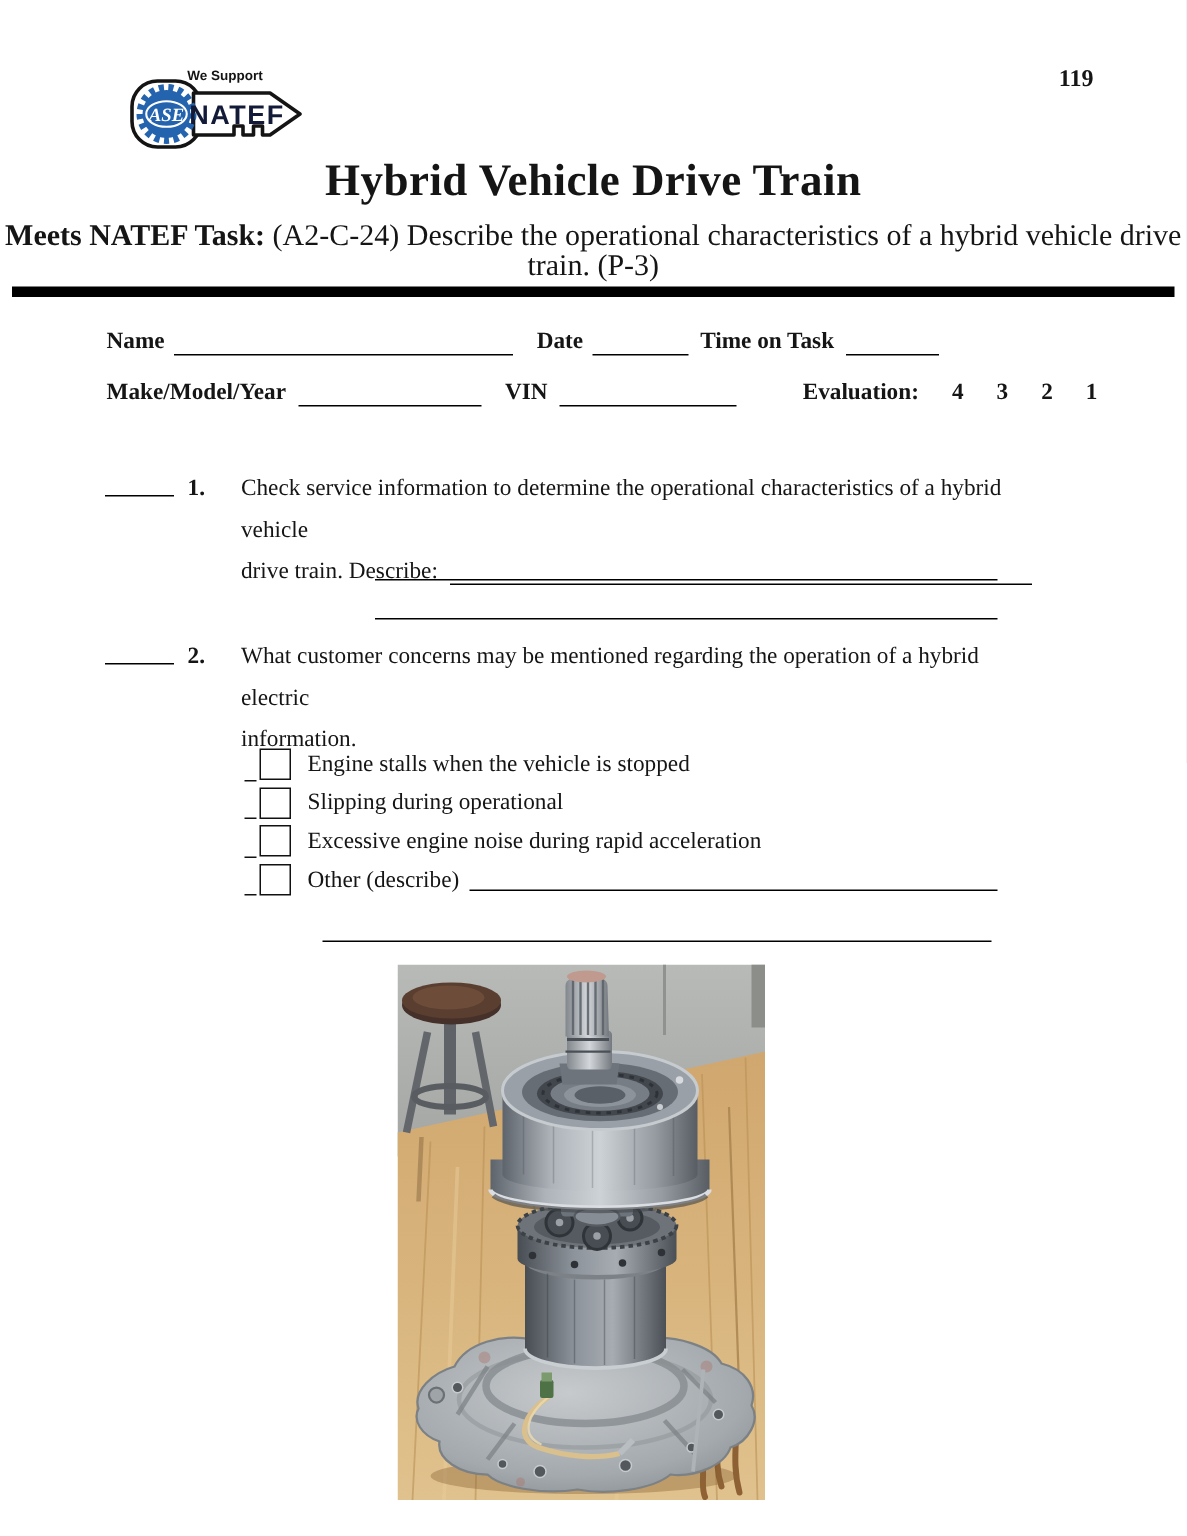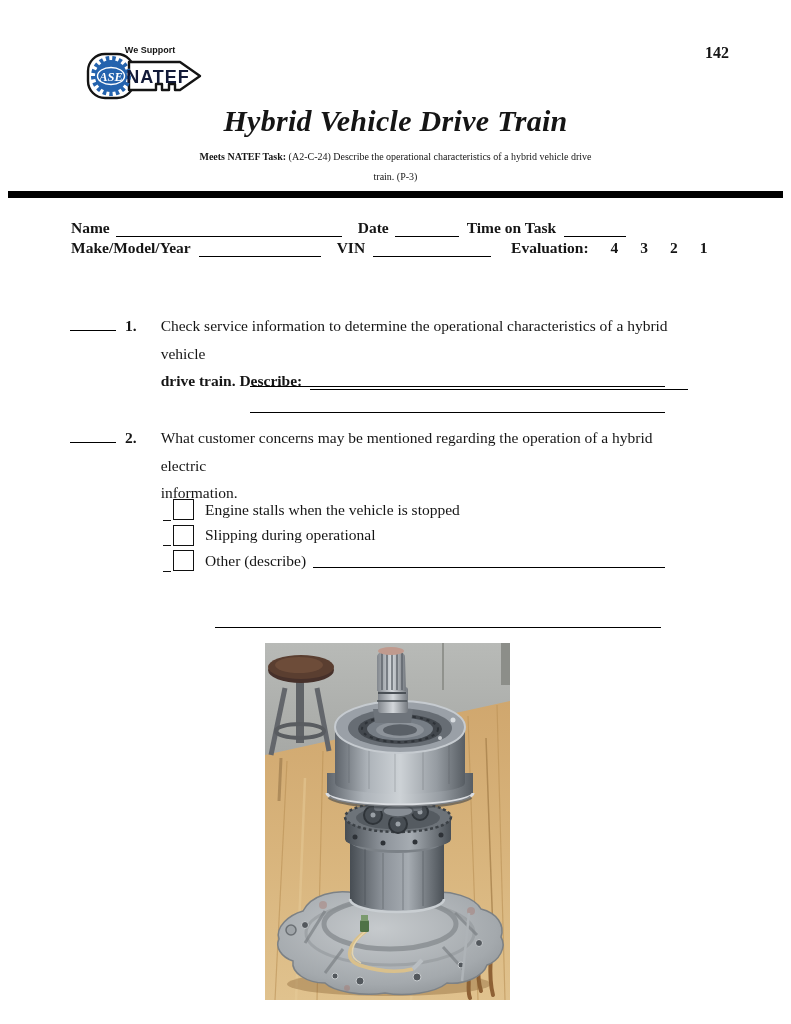--- a/index.html
+++ b/index.html
@@ -3,42 +3,42 @@
 <meta charset="utf-8">
 <style>
   html,body{margin:0;padding:0;background:#e8e8e8;}
   .page{
     position:relative;width:791px;height:1024px;background:#ffffff;
     font-family:"Liberation Serif",serif;color:#151515;margin:0 auto;overflow:hidden;
   }
   .page-number{position:absolute;top:44px;right:62px;font-size:16px;font-weight:bold;}
   .logo{position:absolute;left:84px;top:40px;}
   .title{position:absolute;top:104px;left:0;width:100%;text-align:center;
-    font-size:30px;font-weight:bold;letter-spacing:.3px;font-style:italic;}
+    font-size:30px;font-weight:bold;letter-spacing:.3px;}
   .meets{position:absolute;top:147px;left:0;width:100%;text-align:center;
-    font-size:10px;line-height:20px;}
+    font-size:20px;line-height:20px;}
   .meets .b{font-weight:bold;}
   .rule{position:absolute;top:191px;left:8px;width:775px;height:7px;background:#000;}
 
   .form-row{position:absolute;left:71px;font-size:15.5px;font-weight:bold;
     white-space:nowrap;display:flex;align-items:flex-end;}
   .row1{top:219px;justify-content:space-between;}
-  .row2{top:239px;text-align:center;}
+  .row2{top:253px;text-align:center;}
   .ul{display:inline-block;border-bottom:1.6px solid #000;height:15px;}
   .sp6{margin-left:6px;} .sp8{margin-left:8px;} .sp16{margin-left:16px;}
-  .sp20{margin-left:8px;} .sp28{margin-left:20px;}
+  .sp20{margin-left:8px;} .sp28{margin-left:44px;}
   .eval-num{margin-left:22px;font-weight:bold;}
 
   .question{position:absolute;left:70px;display:flex;align-items:flex-start;
     font-size:15.5px;line-height:27.5px;}
   .q1{top:312px;} .q2{top:424px;}
   .qblank{width:46px;border-bottom:1.6px solid #000;height:18px;flex:none;}
   .qnum{font-weight:bold;margin-left:9px;flex:none;}
   .qtext{margin-left:24px;width:527px;}
-  .describe-row{display:flex;font-weight:bold;}
+  .describe-row{display:flex;}
   .describe-row .fill{flex:1;border-bottom:1.6px solid #000;margin:0 0 5px 8px;}
 
   .wline{position:absolute;height:0;border-bottom:1.6px solid #000;}
   .w1{top:386px;left:250px;width:415px;}
   .w2{top:412px;left:250px;width:415px;}
   .w3{top:627px;left:215px;width:446px;}
 
   .checklist{position:absolute;left:163px;top:497px;width:502px;font-size:15.5px;}
   .cl-row{height:25.6px;display:flex;align-items:center;text-align:right;}
   .tick{width:8px;border-bottom:1.7px solid #111;height:15px;flex:none;align-self:flex-end;margin-bottom:2px;}
@@ -60,21 +60,21 @@
         <circle cx="27" cy="36" r="17.5" fill="none" stroke="#2463ae" stroke-width="5" stroke-dasharray="3.4 3"></circle>
         <circle cx="27" cy="36" r="16" fill="#2463ae"></circle>
         <ellipse cx="27" cy="36" rx="13.5" ry="8.5" fill="none" stroke="#ffffff" stroke-width="1.4"></ellipse>
         <text x="27" y="40.5" font-family="Liberation Serif, serif" font-size="12.5" font-style="italic" font-weight="bold" fill="#ffffff" text-anchor="middle">ASE</text>
       </g>
       <text x="66" y="13" font-family="Liberation Sans, sans-serif" font-size="9" font-weight="bold" fill="#141414" text-anchor="middle">We Support</text>
       <text x="74" y="42.5" font-family="Liberation Sans, sans-serif" font-size="18" font-weight="bold" letter-spacing="1" fill="#121a38" text-anchor="middle">NATEF</text>
     </svg>
   </div>
 
-  <div class="page-number">142</div>
+  <div class="page-number">119</div>
 
   <div class="title">Hybrid Vehicle Drive Train</div>
 
   <div class="meets">
     <div><span class="b">Meets NATEF Task:</span>
       <span>(A2-C-24)  Describe the operational characteristics of a hybrid vehicle drive</span></div>
     <div>train.  (P-3)</div>
   </div>
 
   <div class="rule"></div>
@@ -126,20 +126,25 @@
   <div class="checklist">
     <div class="cl-row">
       <span class="tick"></span>
       <span class="cbox"></span>
       <span>Engine stalls when the vehicle is stopped</span>
     </div>
     <div class="cl-row">
       <span class="tick"></span>
       <span class="cbox"></span>
       <span>Slipping during operational</span>
+    </div>
+    <div class="cl-row">
+      <span class="tick"></span>
+      <span class="cbox"></span>
+      <span>Excessive engine noise during rapid acceleration</span>
     </div>
     <div class="cl-row">
       <span class="tick"></span>
       <span class="cbox"></span>
       <span>Other (describe)</span>
       <span class="cl-fill"></span>
     </div>
   </div>
   <div class="wline w3"></div>
 

